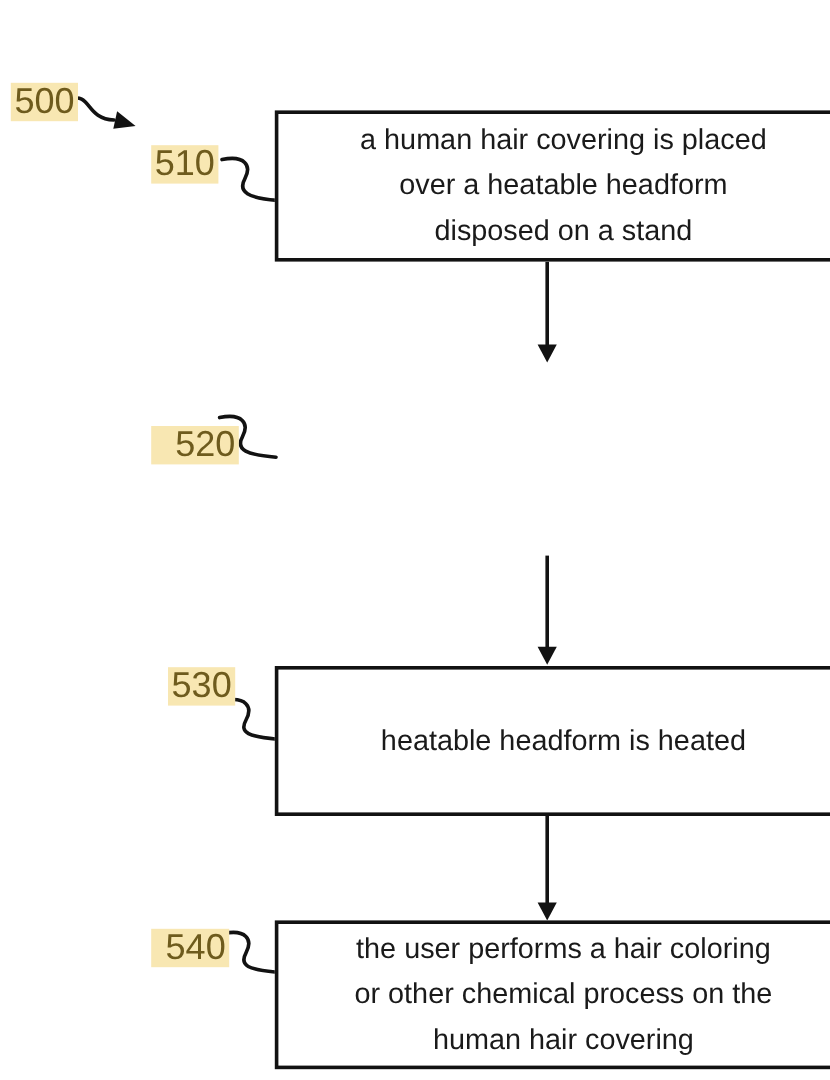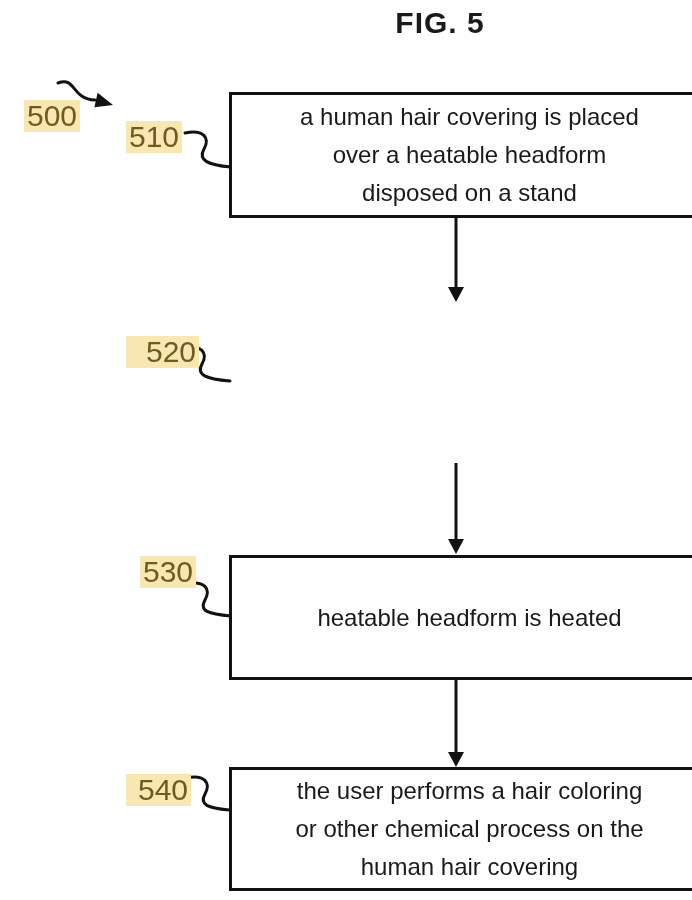--- a/index.html
+++ b/index.html
@@ -50,23 +50,23 @@
 
   .num-label {
     position: absolute;
     font-size: 30px;
     line-height: 1.0;
     padding: 1px 3px;
     color: var(--label-text, #6e5b1d);
     background: var(--label-highlight, #f8e7b2);
     white-space: nowrap;
   }
-  .label-500 { left: 24px;   top: 69px; margin-top: 31px;  }
+  .label-500 { left: 9px;   top: 69px;  }
   .label-510 { left: 126px; top: 121px; }
-  .label-520 { left: 126px; top: 336px; padding-left: 20px; }
+  .label-520 { left: 126px; top: 355px; padding-left: 20px; }
   .label-530 { left: 140px; top: 556px; }
   .label-540 { left: 126px; top: 774px; padding-left: 12px; }
 
   .overlay {
     position: absolute;
     left: 0;
     top: 0;
     width: 692px;
     height: 900px;
     color: var(--line, #121212);
@@ -85,21 +85,20 @@
   .overlay polygon {
     fill: currentColor;
     stroke: none;
   }
 </style>
 </head>
 <body>
 
 <div class="page" id="page" style="--label-text: #6e5b1d; --label-highlight: #f8e7b2; --line: #121212; --box-text: #1a1a1a; --background: #ffffff;">
 
-  <div class="fig-title">FIG. 5</div>
 
   <svg class="overlay" viewBox="0 0 692 900" aria-hidden="true">
 
     <g>
       <path class="curve" d="M 58 83 C 76 76, 71 99, 95 100"></path>
       <polygon points="113,105 94.4,107.3 97.6,92.7"></polygon>
     </g>
 
     <path class="curve" d="M 185 133 C 204 129, 210 138, 204 149 C 198 160, 207 165, 231 167"></path>
     <path class="curve" d="M 183 348 C 202 344, 208 353, 202 364 C 196 375, 206 379, 230 381"></path>

